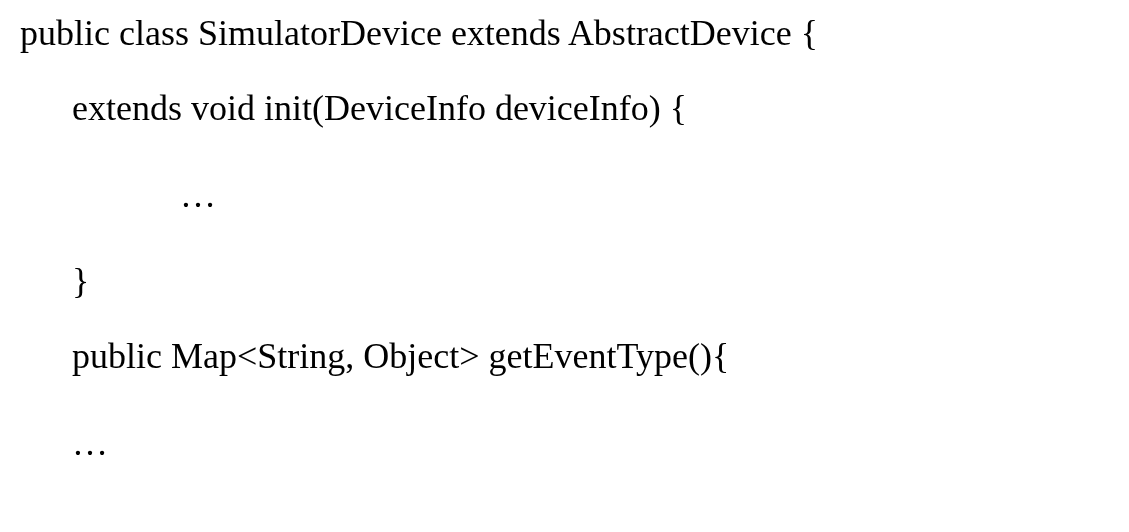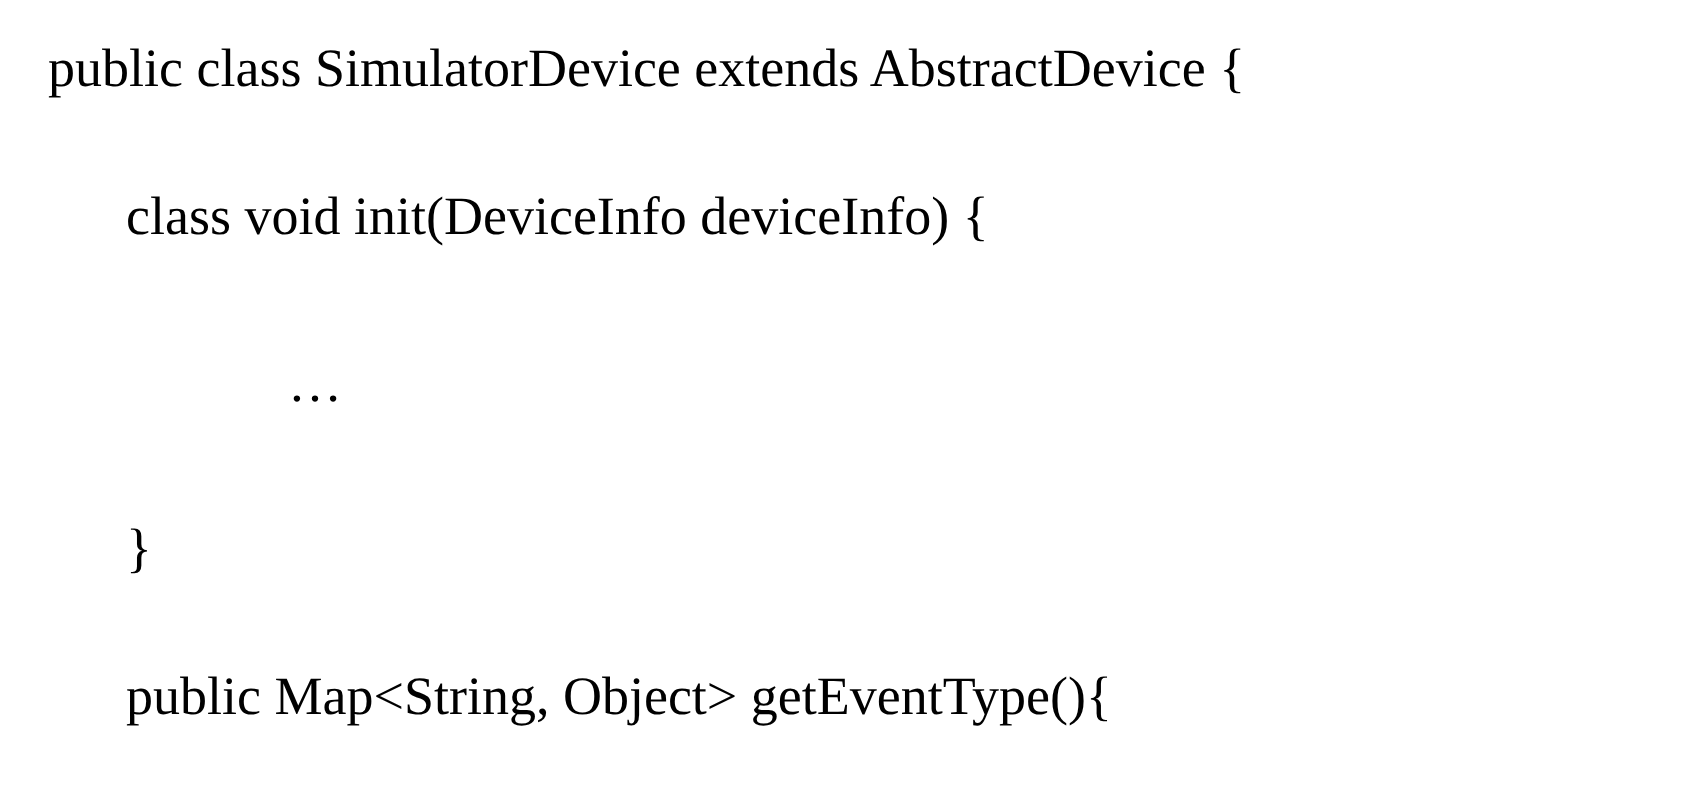--- a/index.html
+++ b/index.html
@@ -12,21 +12,21 @@
       width: 1129px;
       height: 532px;
       overflow: hidden;
     }
     .code-container {
       padding: 10px 20px;
       line-height: 1.3;
     }
     .line {
       white-space: pre;
-      margin: 12px;
+      margin: 0;
       padding: 0;
     }
     .indent1 {
       padding-left: 52px;
     }
     .indent2 {
       padding-left: 160px;
     }
     .spacer {
       height: 40px;
@@ -34,21 +34,21 @@
     .spacer-small {
       height: 28px;
     }
   </style>
 </head>
 <body>
 
 <div class="code-container">
   <div class="line">public class SimulatorDevice extends AbstractDevice {</div>
   <div class="spacer-small"></div>
-  <div class="line indent1">class void init(DeviceInfo deviceInfo) {</div>
+  <div class="line indent1">extends void init(DeviceInfo deviceInfo) {</div>
   <div class="spacer"></div>
   <div class="line indent2">…</div>
   <div class="spacer"></div>
   <div class="line indent1">}</div>
   <div class="spacer-small"></div>
   <div class="line indent1">public Map&lt;String, Object&gt; getEventType(){</div>
   <div class="spacer"></div>
   <div class="line indent1">…</div>
 </div>
 

